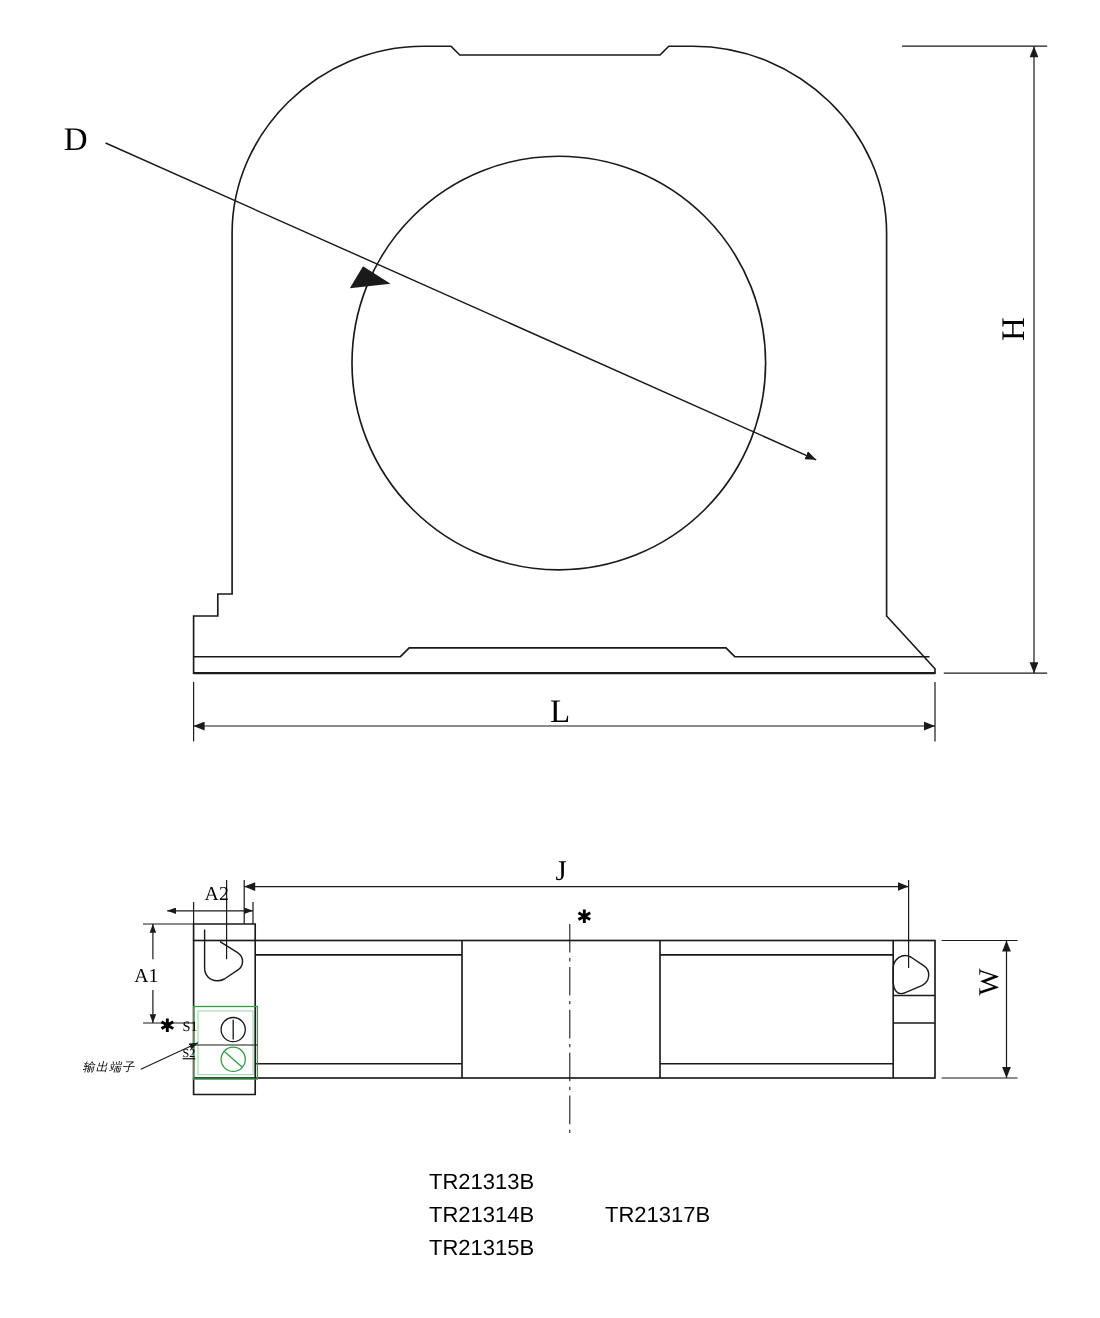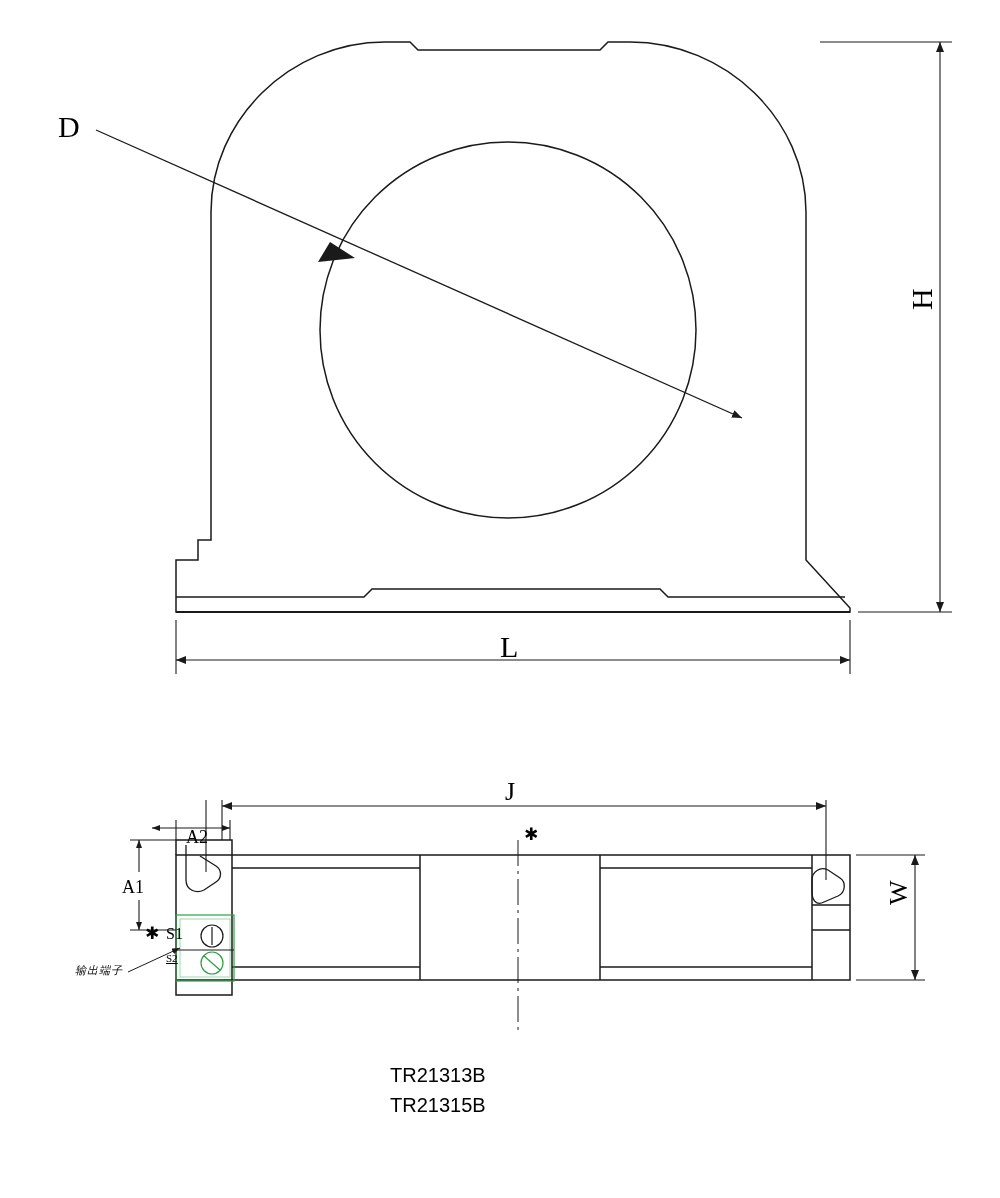--- a/index.html
+++ b/index.html
@@ -68,26 +68,25 @@
     top: 877px;
     font-size: 18px;
     font-family: "Liberation Serif", serif;
     text-align: center;
   }
   .lbl-A2 {
     left: 186px;
     top: 802px;
     font-size: 18px;
     font-family: "Liberation Serif", serif;
-    margin-top: 25px;
   }
   .lbl-s1 {
     left: 166px;
     top: 925px;
-    font-size: 16px;
+    font-size: 13px;
     font-family: "Liberation Serif", serif;
   }
   .lbl-s2 {
     left: 166px;
     top: 952px;
     font-size: 11px;
     font-family: "Liberation Serif", serif;
     text-decoration: underline;
   }
   .lbl-cn {
@@ -275,18 +274,22 @@
 
   <div class="lbl lbl-s1">S1</div>
   <div class="lbl lbl-s2">S2</div>
   <div class="lbl lbl-cn">输出端子</div>
 
   <div class="part-list">
     <div class="part-row">
       <span class="part-col">TR21313B</span>
     </div>
     <div class="part-row">
+      <span class="part-col">TR21314B</span>
+      <span class="part-col">TR21317B</span>
+    </div>
+    <div class="part-row">
       <span class="part-col">TR21315B</span>
       <span class="part-col"></span>
     </div>
   </div>
 
 </div>
 
 </body></html>

